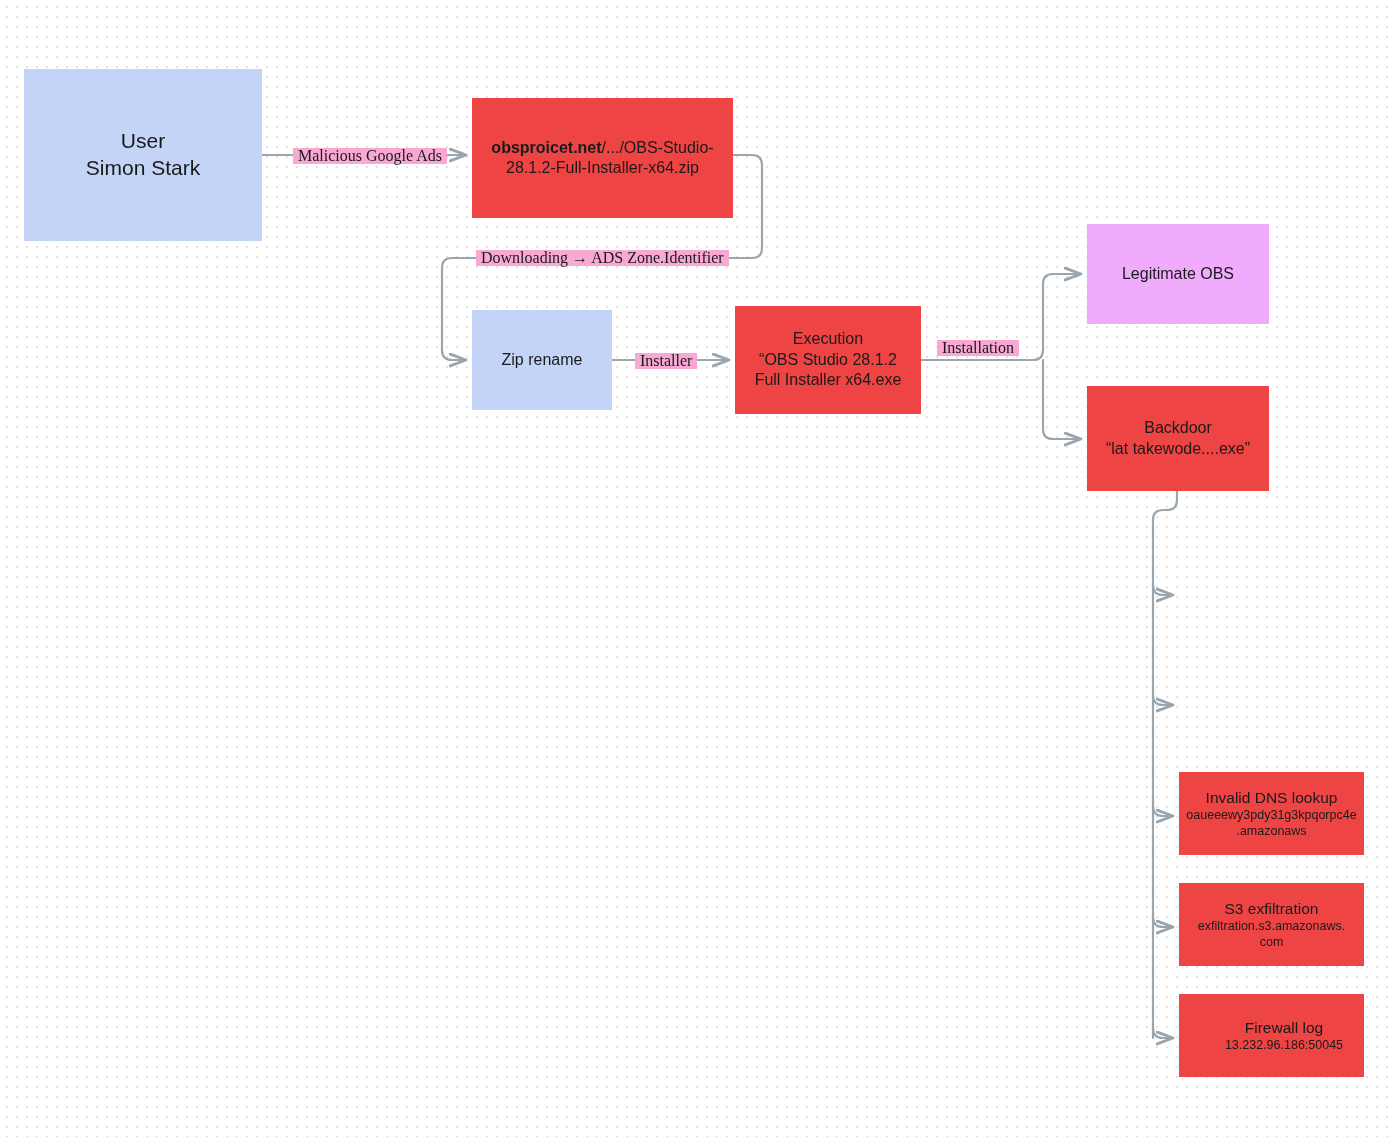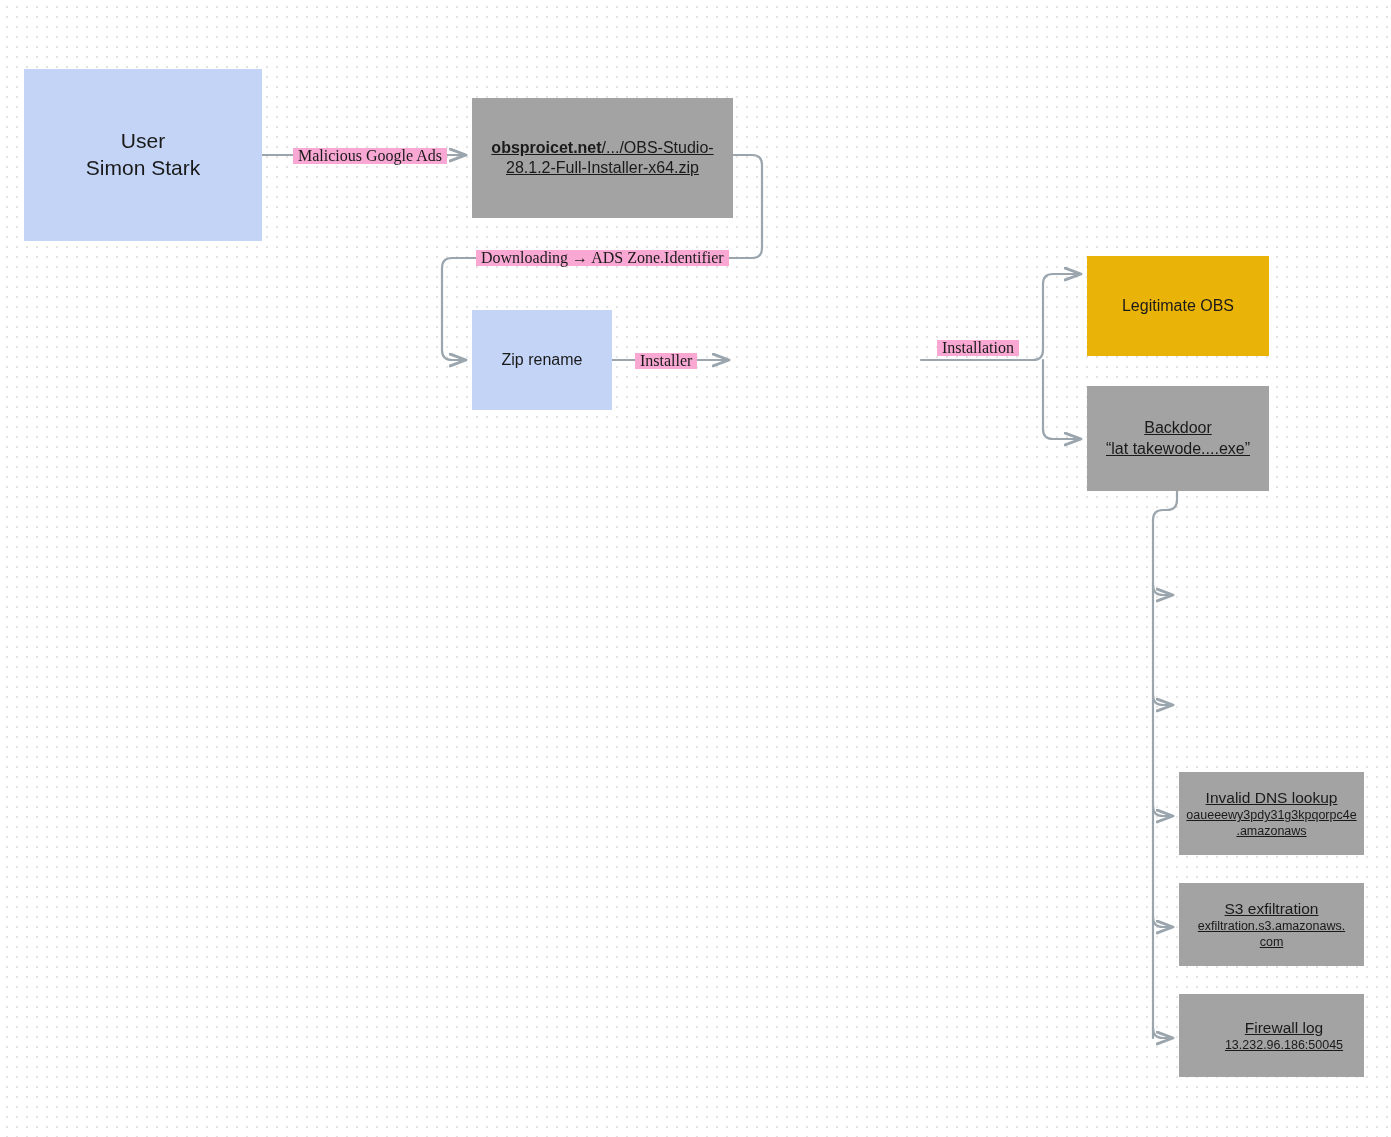--- a/index.html
+++ b/index.html
@@ -42,22 +42,22 @@
     flex-direction: column;
     align-items: center;
     justify-content: center;
     text-align: center;
     line-height: 1.28;
     padding: 2px 6px;
   }
   .node .line { display: block; width: 100%; }
 
   .fill-blue  { background: #c3d4f7; }
-  .fill-pink  { background: #a3a3a3; text-decoration: underline; }
-  .fill-green { background: #eab308; margin-top: 32px; }
+  .fill-pink  { background: #ef4444; }
+  .fill-green { background: #f0abfc; }
 
   .t-lg   { font-size: 21px; }
   .t-md   { font-size: 16px; }
   .t-sm   { font-size: 15.5px; }
   .t-xs   { font-size: 12.5px; }
   .bold   { font-weight: bold; }
   .ital   { font-style: italic; }
 
   .edge-label {
     position: absolute;
@@ -117,20 +117,25 @@
     <span class="line t-md">
       <span class="bold">obsproicet.net</span><span>/.../OBS-Studio-</span>
     </span>
     <span class="line t-md">28.1.2-Full-Installer-x64.zip</span>
   </div>
 
   <div class="node fill-blue" style="left:472px; top:310px; width:140px; height:100px;">
     <span class="line t-md">Zip rename</span>
   </div>
 
+  <div class="node fill-pink" style="left:735px; top:306px; width:186px; height:108px;">
+    <span class="line t-md">Execution</span>
+    <span class="line t-md">“OBS Studio 28.1.2</span>
+    <span class="line t-md">Full Installer x64.exe</span>
+  </div>
 
   <div class="node fill-green" style="left:1087px; top:224px; width:182px; height:100px;">
     <span class="line t-md">Legitimate OBS</span>
   </div>
 
   <div class="node fill-pink" style="left:1087px; top:386px; width:182px; height:105px;">
     <span class="line t-md">Backdoor</span>
     <span class="line t-md">“lat takewode....exe”</span>
   </div>
 

